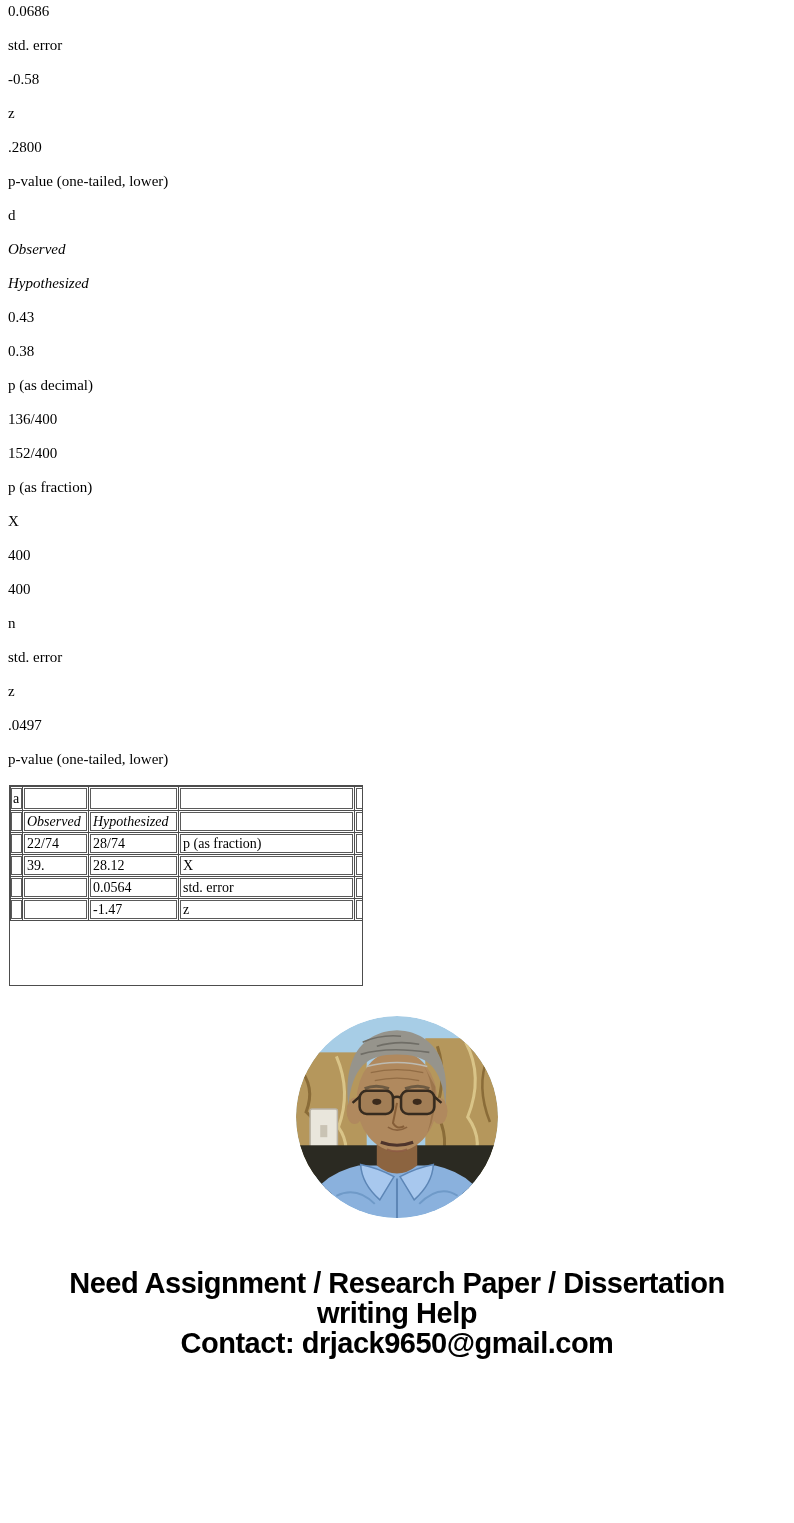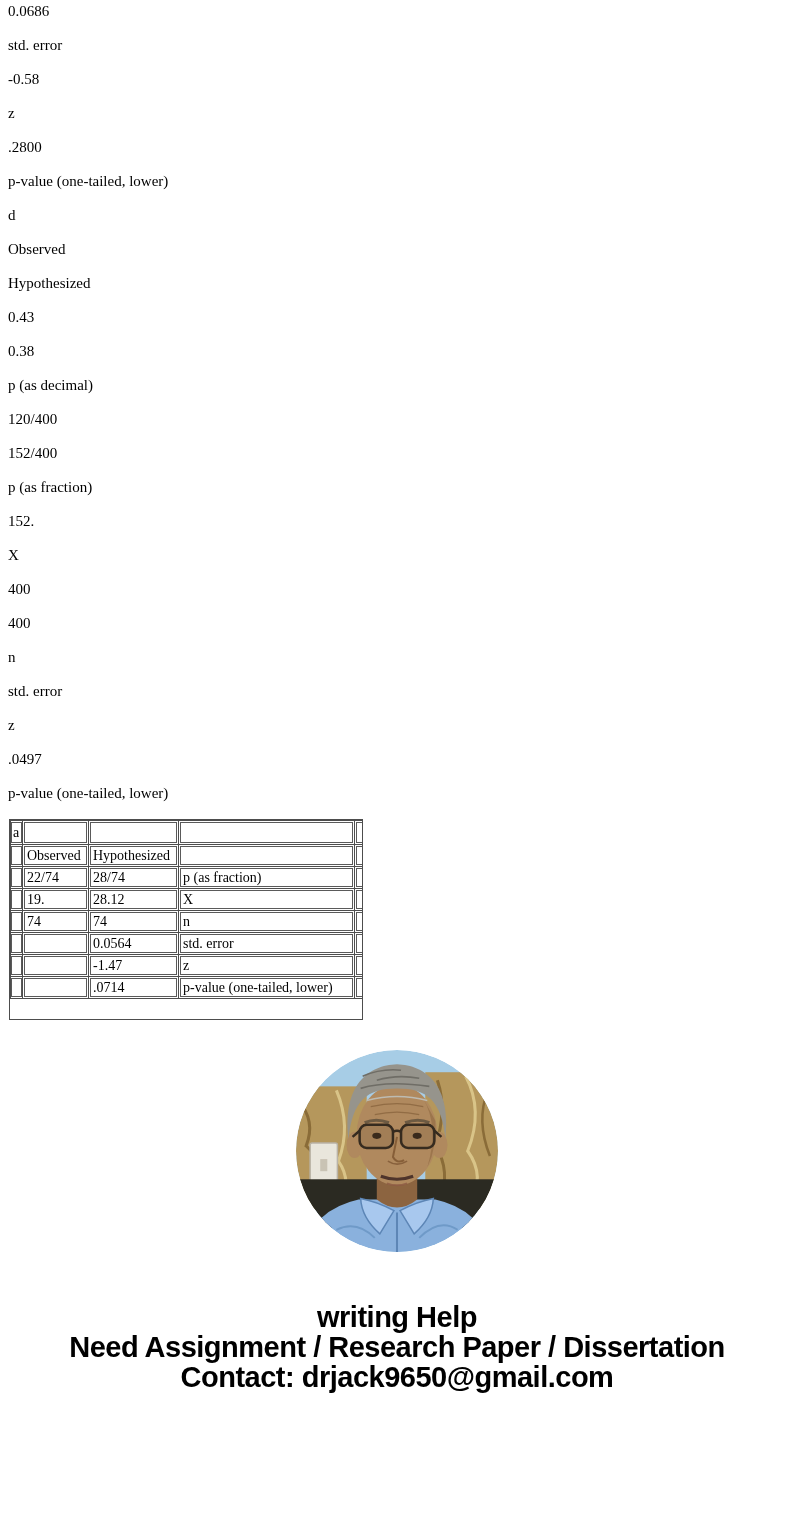--- a/index.html
+++ b/index.html
@@ -11,21 +11,21 @@
     font-family: "Liberation Serif", "DejaVu Serif", serif;
     color: #000000;
     background: #ffffff;
   }
   p.line {
     font-size: 15px;
     line-height: 17px;
     margin: 17px 0;
   }
   .doc > p.line:first-child { margin-top: 0; }
-  .em { }
+  .em { font-style: italic; }
 
   
   .table-clip {
     margin-left: 1px;
     margin-top: 17px;
     width: 354px;
     height: 201px;
     overflow: hidden;
     border: 1px solid #4d4d4d;
     box-sizing: border-box;
@@ -91,24 +91,23 @@
   <p class="line">-0.58</p>
   <p class="line">z</p>
   <p class="line">.2800</p>
   <p class="line">p-value (one-tailed, lower)</p>
   <p class="line">d</p>
   <p class="line em">Observed</p>
   <p class="line em">Hypothesized</p>
   <p class="line">0.43</p>
   <p class="line">0.38</p>
   <p class="line">p (as decimal)</p>
-  <p class="line">120/400</p>
+  <p class="line">136/400</p>
   <p class="line">152/400</p>
   <p class="line">p (as fraction)</p>
-  <p class="line">152.</p>
   <p class="line">X</p>
   <p class="line">400</p>
   <p class="line">400</p>
   <p class="line">n</p>
   <p class="line">std. error</p>
   <p class="line">z</p>
   <p class="line">.0497</p>
   <p class="line">p-value (one-tailed, lower)</p>
 
   <div class="table-clip">
@@ -170,54 +169,37 @@
             </td>
         <td>
               <div class="cellbox"></div>
             </td>
       </tr>
       <tr>
         <td>
               <div class="cellbox"></div>
             </td>
         <td>
-              <div class="cellbox">19.</div>
+              <div class="cellbox">39.</div>
             </td>
         <td>
               <div class="cellbox">28.12</div>
             </td>
         <td>
               <div class="cellbox">X</div>
             </td>
         <td>
               <div class="cellbox"></div>
             </td>
       </tr>
       <tr>
         <td>
               <div class="cellbox"></div>
             </td>
         <td>
-              <div class="cellbox">74</div>
-            </td>
-        <td>
-              <div class="cellbox">74</div>
-            </td>
-        <td>
-              <div class="cellbox">n</div>
-            </td>
-        <td>
-              <div class="cellbox"></div>
-            </td>
-      </tr>
-      <tr>
-        <td>
-              <div class="cellbox"></div>
-            </td>
-        <td>
               <div class="cellbox"></div>
             </td>
         <td>
               <div class="cellbox">0.0564</div>
             </td>
         <td>
               <div class="cellbox">std. error</div>
             </td>
         <td>
               <div class="cellbox"></div>
@@ -228,37 +210,20 @@
               <div class="cellbox"></div>
             </td>
         <td>
               <div class="cellbox"></div>
             </td>
         <td>
               <div class="cellbox">-1.47</div>
             </td>
         <td>
               <div class="cellbox">z</div>
-            </td>
-        <td>
-              <div class="cellbox"></div>
-            </td>
-      </tr>
-      <tr>
-        <td>
-              <div class="cellbox"></div>
-            </td>
-        <td>
-              <div class="cellbox"></div>
-            </td>
-        <td>
-              <div class="cellbox">.0714</div>
-            </td>
-        <td>
-              <div class="cellbox">p-value (one-tailed, lower)</div>
             </td>
         <td>
               <div class="cellbox"></div>
             </td>
       </tr>
     </tbody>
       </table>
   </div>
 
   <div class="avatar-wrap">
@@ -307,18 +272,18 @@
           <path d="M100 86 L96 106 Q100 113 107 109" fill="none" stroke="rgba(124,84,46,0.8)" stroke-width="2"></path>
           <path d="M91 110 Q100 116 110 110" fill="none" stroke="rgba(110,70,38,0.6)" stroke-width="1.6"></path>
           <path d="M84 125 Q100 131 116 125" fill="none" stroke="#4e342b" stroke-width="3"></path>
           <path d="M90 132 Q100 136 110 132" fill="none" stroke="rgba(140,90,68,0.8)" stroke-width="2"></path>
         </g>
       </svg>
     </div>
   </div>
 
   <div class="footer">
+    <div>Need Assignment / Research Paper / Dissertation</div>
     <div>writing Help</div>
-    <div>Need Assignment / Research Paper / Dissertation</div>
     <div>Contact: drjack9650@gmail.com</div>
   </div>
 
 </div>
 
 </body></html>

